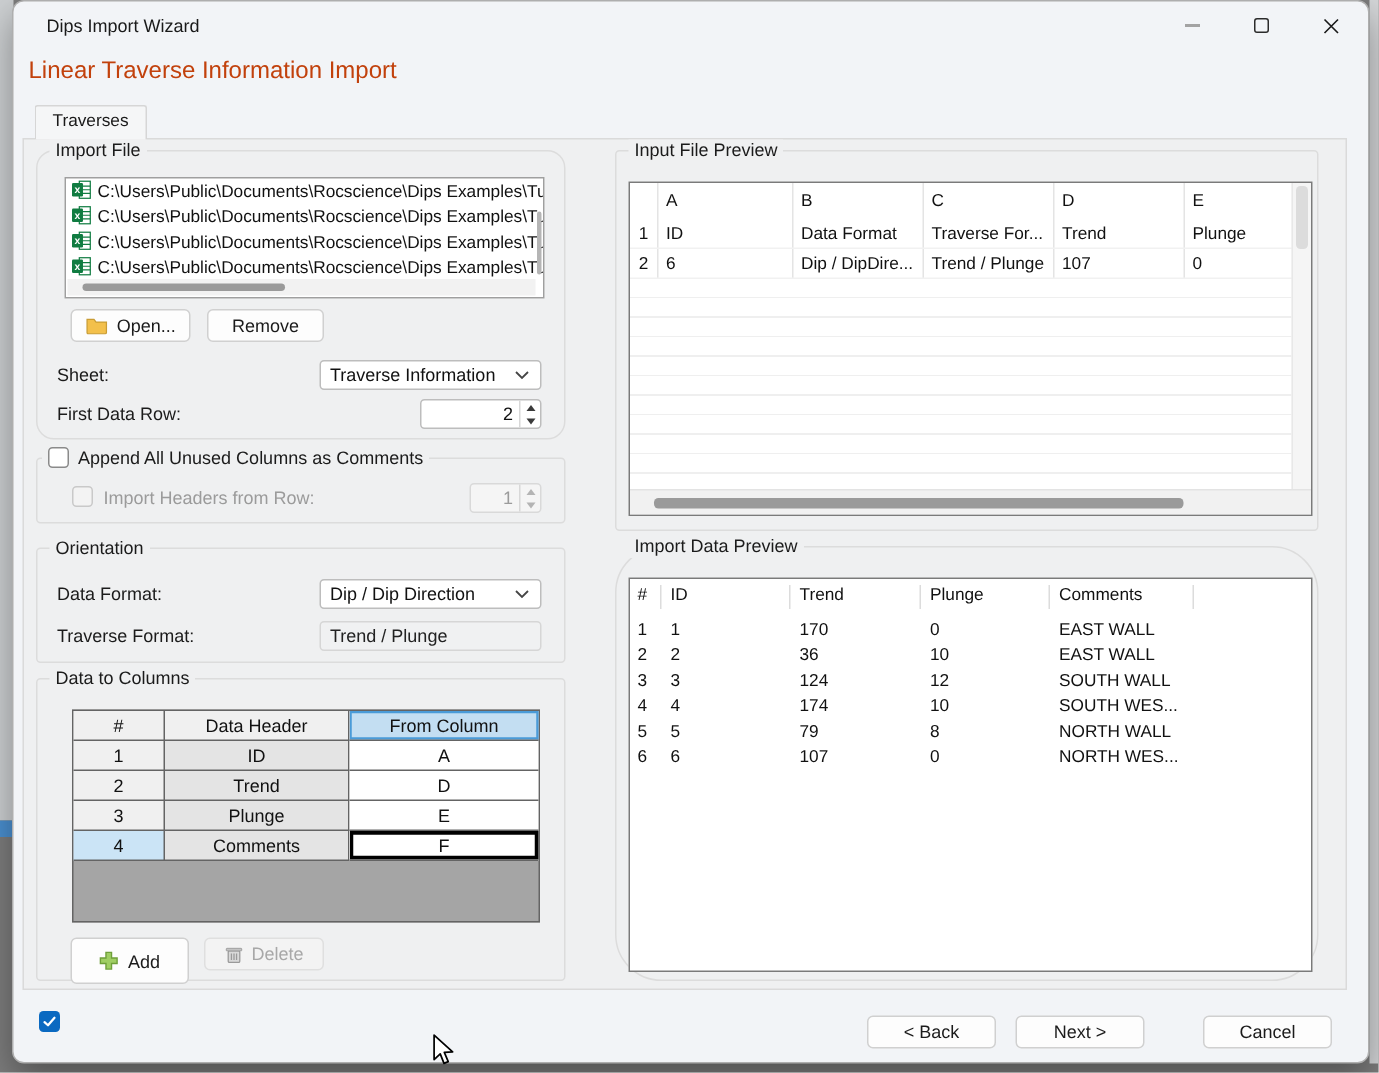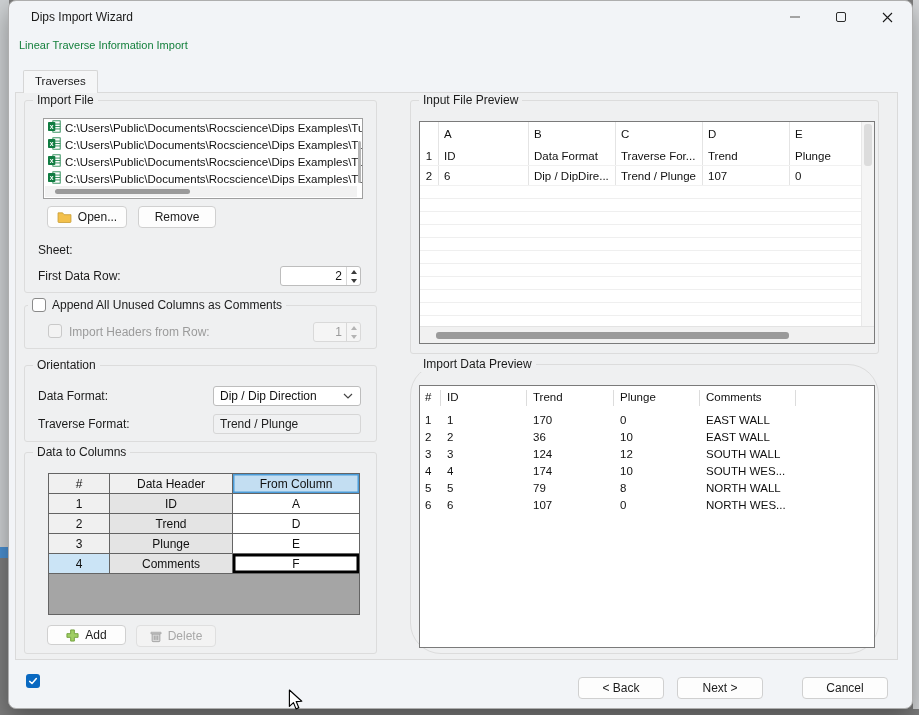--- a/index.html
+++ b/index.html
@@ -12,21 +12,21 @@
   .dialog { position:absolute; left:8px; top:0; width:905px; height:709px; background:#f2f4f7;
             border:1px solid #aeaeae; border-radius:8px; box-shadow:0 10px 24px rgba(0,0,0,.35); }
 
   .titlebar { position:absolute; left:0; top:0; width:100%; height:32px; }
   .title { position:absolute; left:22px; top:9px; font-size:12px; color:#1a1a1a; }
   .winbtn { position:absolute; top:0; width:46px; height:32px; display:flex; align-items:center; justify-content:center; }
   .winbtn.min { right:94px; } .winbtn.max { right:48px; } .winbtn.close { right:2px; }
   .dash { width:10px; height:2px; background:#a3a3a3; }
   .sq { width:10px; height:10px; border:1.2px solid #2b2b2b; border-radius:2px; }
 
-  .heading { position:absolute; left:10px; top:38px; font-size:11px; color:#15803d; }
+  .heading { position:absolute; left:10px; top:38px; font-size:16px; color:#c2410c; }
 
   .tab { position:absolute; left:14px; top:69px; height:23px; padding:0 11px; background:#f5f6f7;
          border:1px solid #d6d6d6; border-bottom:none; border-radius:2px 2px 0 0; z-index:3;
          font-size:11.5px; line-height:21px; color:#1a1a1a; }
   .tabpage { position:absolute; left:6px; top:91px; width:883px; height:568px; background:#eff0f1;
              border:1px solid #dadada; z-index:1; }
 
   .group { position:absolute; border:1px solid #dcdcdc; border-radius:3px; }
   .cap { position:absolute; top:-8px; left:8px; background:#eff0f1; padding:0 4px; font-size:12px;
          color:#1b1b1b; white-space:nowrap; line-height:15px; }
@@ -129,21 +129,21 @@
         </svg>
     </div>
   </div>
 
   <div class="heading">Linear Traverse Information Import</div>
 
   <div class="tab"><span>Traverses</span></div>
 
   <div class="tabpage">
 
-    <div class="group" style="left:8px; top:7px; width:353px; height:193px;">
+    <div class="group" style="left:8px; top:7px; width:353px; height:193px;border-radius:12px;">
       <span class="cap">Import File</span>
       <div class="listbox">
         <div class="flist-item">
           <span><svg width="13" height="13" viewBox="0 0 16 16">
                 <rect x="6" y="1" width="9" height="14" fill="#fff" stroke="#107c41" stroke-width="1"></rect>
                 <line x1="6" y1="5" x2="15" y2="5" stroke="#107c41"></line>
                 <line x1="6" y1="8" x2="15" y2="8" stroke="#107c41"></line>
                 <line x1="6" y1="11" x2="15" y2="11" stroke="#107c41"></line>
                 <rect x="0" y="2.5" width="9" height="11" rx="1" fill="#107c41"></rect>
                 <text x="4.5" y="11" font-size="8.5" fill="#fff" text-anchor="middle" font-weight="bold">x</text>
@@ -191,20 +191,28 @@
       <div class="btn" style="left:22px; top:105px; width:80px; height:22px;">
         <svg width="15" height="12" viewBox="0 0 16 13">
             <path d="M1 2 h5 l1.5 2 H15 v7.5 q0 1 -1 1 H2 q-1 0 -1 -1 z" fill="#f3c04b" stroke="#c99d35" stroke-width="0.9"></path>
           </svg>
         <span>Open...</span>
       </div>
       <div class="btn" style="left:113px; top:105px; width:78px; height:22px;">
         <span>Remove</span>
       </div>
       <span class="label" style="left:13px; top:142px;">Sheet:</span>
+      <div class="combo" style="left:188px; top:139px; width:148px; height:20px;">
+        <span>Traverse Information</span>
+        <span class="chev">
+            <svg width="10" height="6" viewBox="0 0 10 6">
+              <polyline points="1,1 5,5 9,1" fill="none" stroke="#454545" stroke-width="1.2"></polyline>
+            </svg>
+          </span>
+      </div>
       <span class="label" style="left:13px; top:168px;">First Data Row:</span>
       <div class="spinbox" style="left:255px; top:165px; width:81px; height:20px;">
         <span class="val">2</span>
         <div class="sbtns">
           <div class="sb">
               <div class="tri-up"></div>
             </div>
           <div class="sb">
               <div class="tri-dn"></div>
             </div>
@@ -271,21 +279,21 @@
           <div class="d2c-cell c-num">3</div>
           <div class="d2c-cell c-dh">Plunge</div>
           <div class="d2c-cell c-fc">E</div>
         </div>
         <div class="d2c-row">
           <div class="d2c-cell c-num row-sel">4</div>
           <div class="d2c-cell c-dh">Comments</div>
           <div class="d2c-cell c-fc cell-sel">F</div>
         </div>
       </div>
-      <div class="btn" style="left:22px; top:172px; width:79px; height:20px;">
+      <div class="btn" style="left:22px; top:172px; width:79px; height:31px;">
         <svg width="13" height="13" viewBox="0 0 14 14">
             <path d="M5 1h4v4h4v4H9v4H5V9H1V5h4z" fill="#9fce63" stroke="#6f9f3a" stroke-width="1"></path>
           </svg>
         <span>Add</span>
       </div>
       <div class="btn disabled" style="left:111px; top:172px; width:80px; height:22px;">
         <svg width="12" height="13" viewBox="0 0 14 14">
             <rect x="2.5" y="4" width="9" height="9" rx="1" fill="#d9d9d9" stroke="#9a9a9a"></rect>
             <rect x="1" y="2" width="12" height="2" rx="0.5" fill="#c3c3c3" stroke="#9a9a9a" stroke-width="0.7"></rect>
             <line x1="5" y1="6" x2="5" y2="11" stroke="#9a9a9a"></line>

